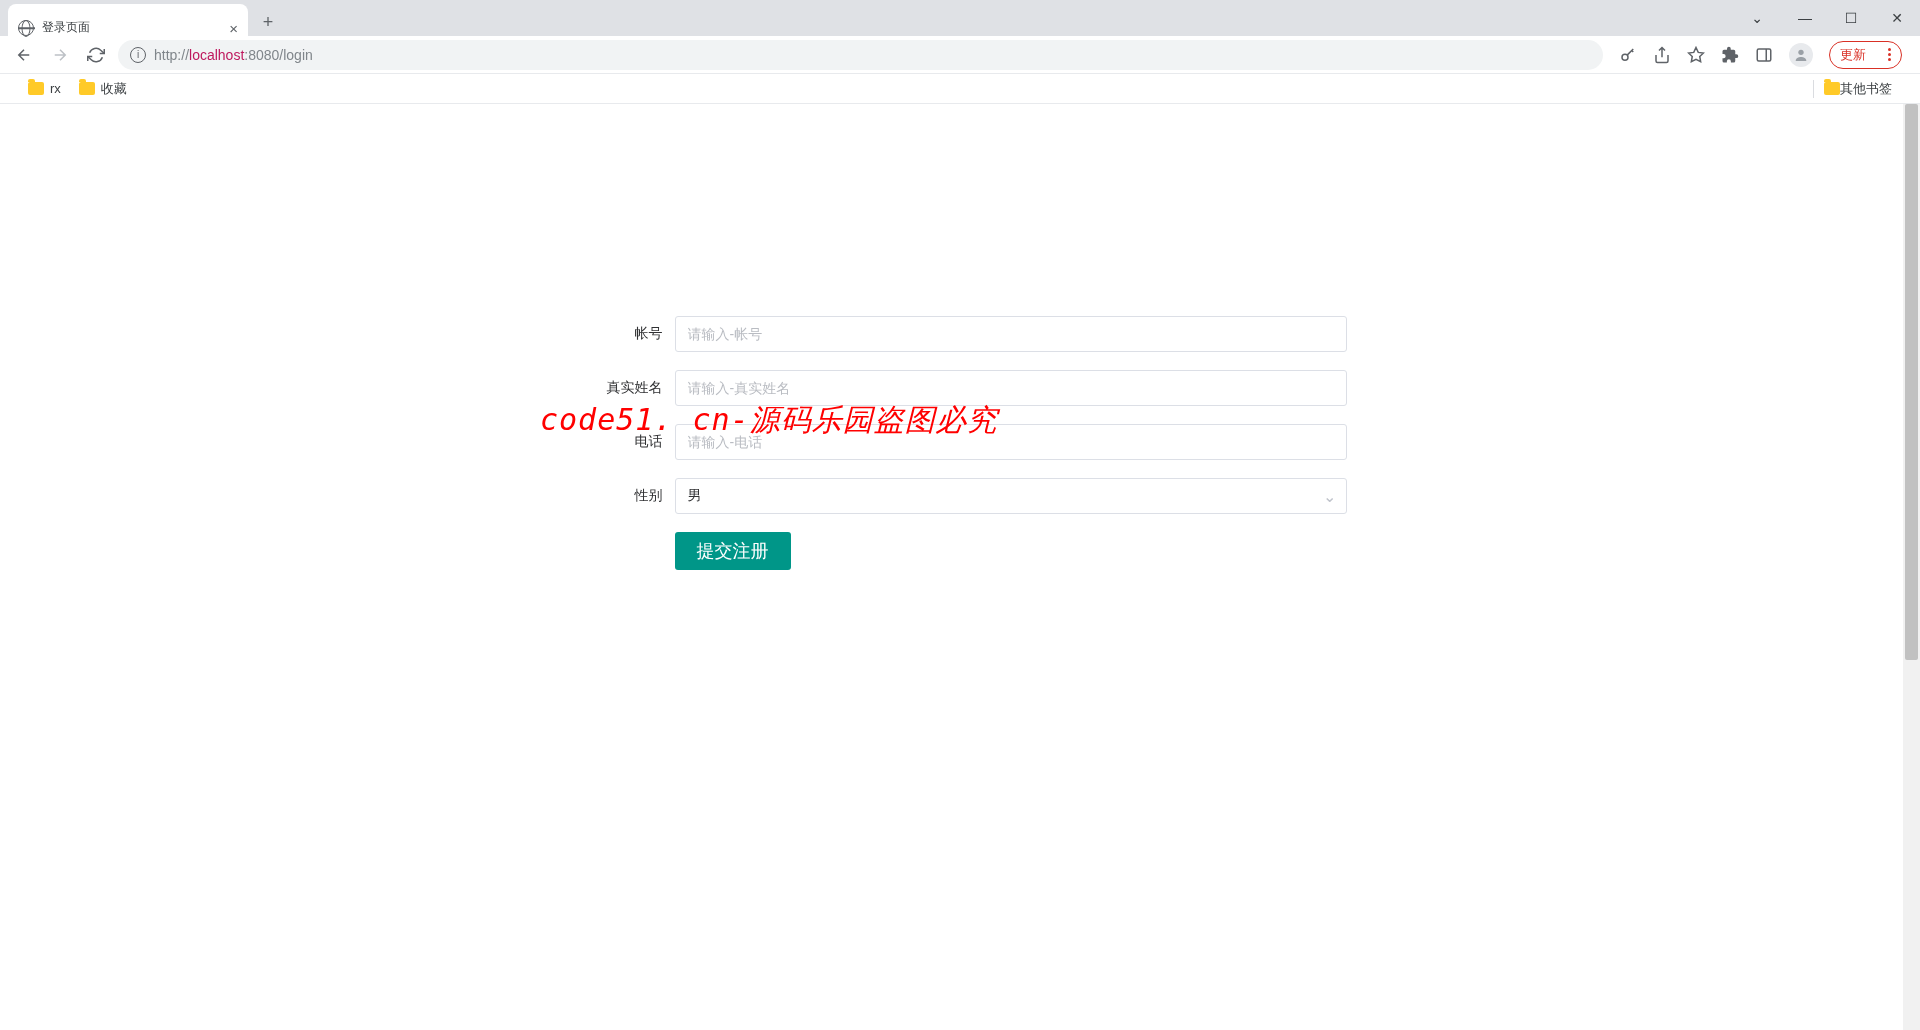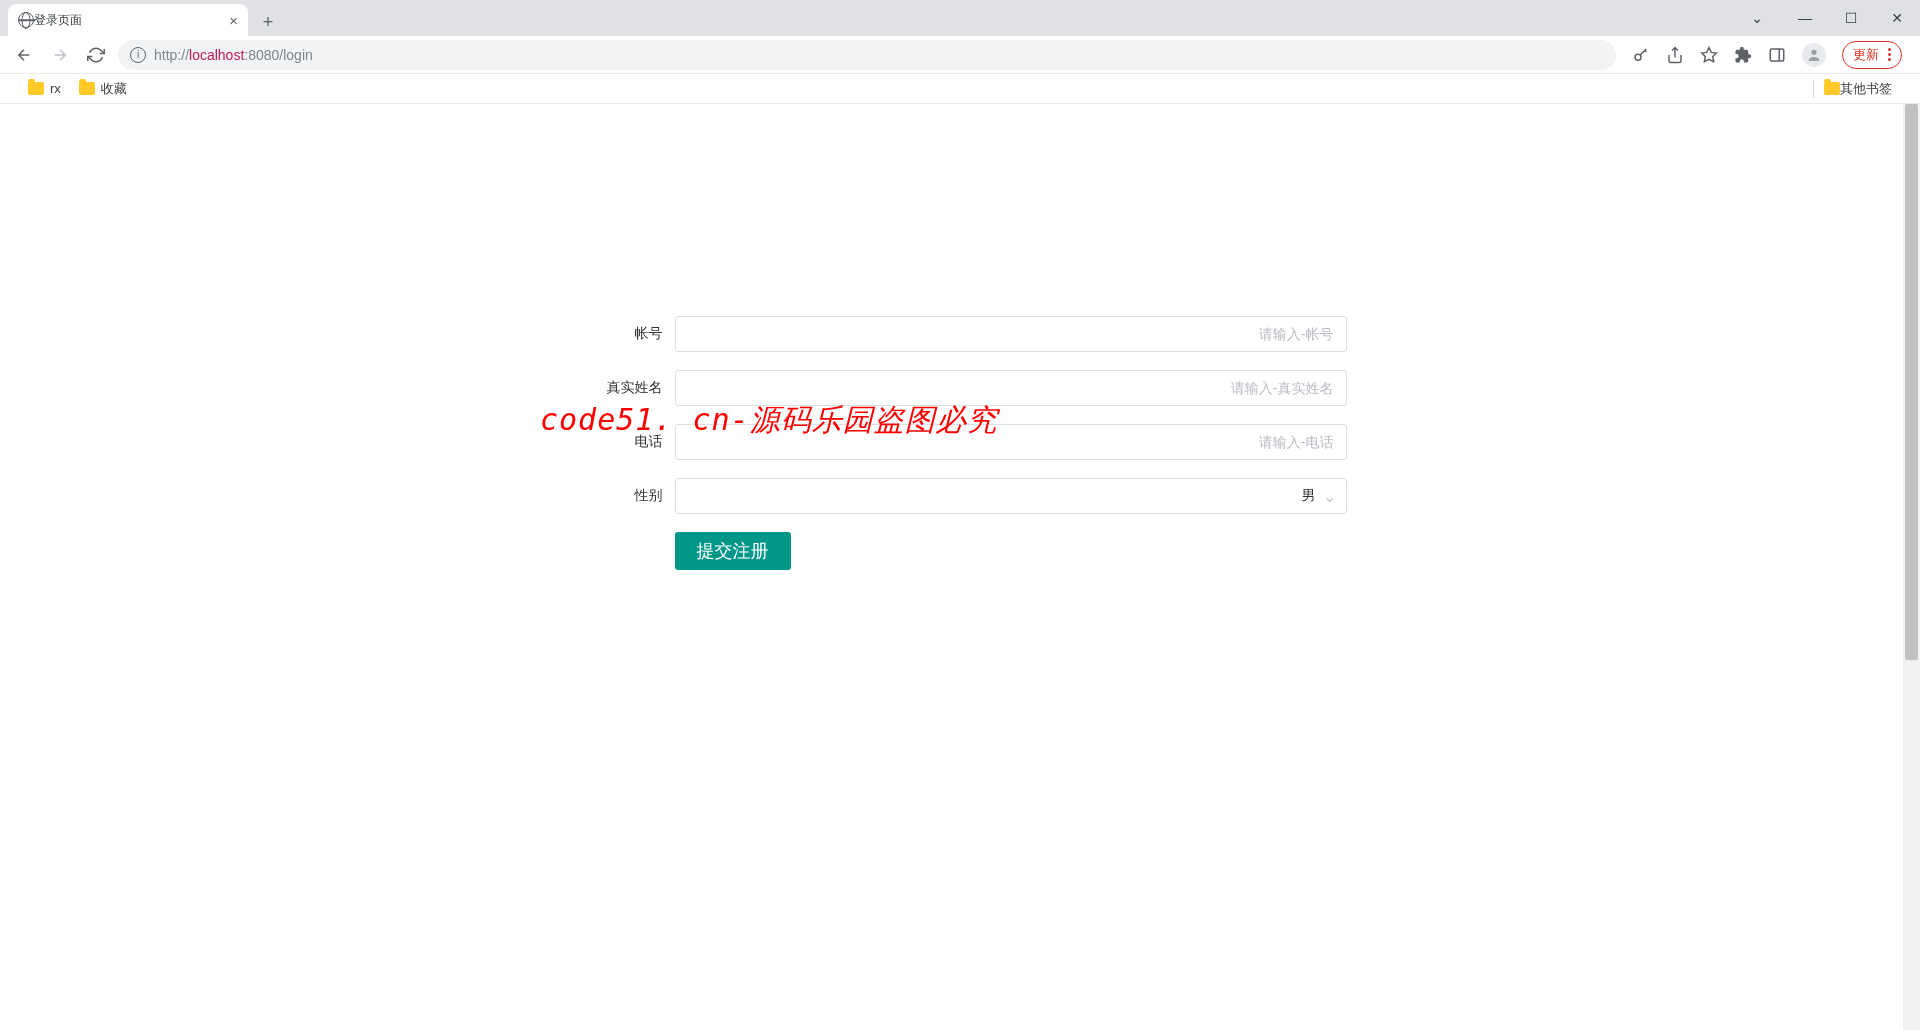--- a/index.html
+++ b/index.html
@@ -1,41 +1,41 @@
 <!DOCTYPE html>
 <html><head>
 <meta charset="utf-8">
 <style>
 * { margin:0; padding:0; box-sizing:border-box; font-family:"Microsoft YaHei","PingFang SC",Arial,sans-serif; }
 body { width:1920px; height:1030px; background:#fff; overflow:hidden; position:relative; }
 
 
 .chrome { background:#dfe1e5; }
 .tabbar { height:36px; display:flex; align-items:flex-end; padding-left:8px; }
-.tab { background:#fff; width:240px; height:32px; border-radius:8px 8px 0 0; display:flex; align-items:center; padding:0 10px; font-size:12px; color:#3c4043; gap:0; position:relative; }
+.tab { background:#fff; width:240px; height:32px; border-radius:8px 8px 0 0; display:flex; align-items:flex-end; padding:0 10px; font-size:12px; color:#3c4043; gap:8px; position:relative; }
 .tab .globe { width:16px; height:16px; border:1.5px solid #5f6368; border-radius:50%; position:relative; flex-shrink:0; }
 .tab .globe:before { content:""; position:absolute; left:50%; top:-1.5px; bottom:-1.5px; width:7px; border:1.5px solid #5f6368; border-radius:50%; transform:translateX(-50%); }
 .tab .globe:after { content:""; position:absolute; left:-1.5px; right:-1.5px; top:50%; height:1.5px; background:#5f6368; transform:translateY(-50%); }
 .tab .close { margin-left:auto; color:#5f6368; font-size:15px; line-height:1; cursor:pointer; }
 .newtab { width:28px; height:28px; display:flex; align-items:center; justify-content:center; color:#5f6368; font-size:18px; cursor:pointer; margin-left:6px; }
 .win-controls { margin-left:auto; display:flex; }
 .win-controls div { width:46px; height:36px; display:flex; align-items:center; justify-content:center; color:#3c4043; font-size:14px; cursor:pointer; }
 .caret-down { font-size:16px; color:#5f6368; margin-right:2px; }
 
 .addrbar { background:#fff; height:38px; display:flex; align-items:center; padding:0 10px; gap:8px; border-bottom:1px solid #e8eaed; }
 .nav-btn { width:28px; height:28px; display:flex; align-items:center; justify-content:center; color:#5f6368; border-radius:50%; cursor:pointer; }
 .nav-btn.disabled { color:#bdc1c6; }
 .url-field { flex:1; background:#f1f3f4; border-radius:16px; height:30px; display:flex; align-items:center; padding:0 12px; font-size:14px; color:#202124; gap:8px; }
 .url-field .info { width:16px; height:16px; border:1.5px solid #5f6368; border-radius:50%; display:flex; align-items:center; justify-content:center; font-size:10px; color:#5f6368; flex-shrink:0; }
 .url-host { color:#be185d; }
 .url-port-path { color:#80868b; }
 .addr-icons { display:flex; align-items:center; gap:16px; padding:0 8px; color:#5f6368; }
 .addr-icons .ic { width:18px; height:18px; cursor:pointer; display:flex; align-items:center; justify-content:center; }
 .avatar { width:24px; height:24px; border-radius:50%; background:#e8eaed; display:flex; align-items:center; justify-content:center; }
-.update-btn { border:1px solid #d93025; color:#d93025; border-radius:16px; height:28px; padding:0 10px; display:flex; align-items:center; gap:9px; font-size:13px; cursor:pointer; }
+.update-btn { border:1px solid #d93025; color:#d93025; border-radius:16px; height:28px; padding:0 10px; display:flex; align-items:center; gap:22px; font-size:13px; cursor:pointer; }
 .update-btn .dots { display:flex; flex-direction:column; gap:2px; }
 .update-btn .dots span { width:3px; height:3px; background:#d93025; border-radius:50%; }
 
 .bookbar { background:#fff; height:30px; display:flex; align-items:center; padding:0 28px; gap:18px; font-size:13px; color:#3c4043; border-bottom:1px solid #e8eaed; }
 .bm { display:flex; align-items:center; gap:6px; cursor:pointer; }
 .folder { width:16px; height:13px; background:#ffca28; border-radius:2px; position:relative; }
 .folder:before { content:""; position:absolute; top:-3px; left:0; width:7px; height:3px; background:#ffca28; border-radius:2px 2px 0 0; }
 .bm-right { margin-left:auto; display:flex; align-items:center; }
 .bm-right:before { content:""; width:1px; height:18px; background:#dadce0; margin-right:10px; }
 
@@ -47,21 +47,21 @@
 .form-wrap { width:790px; margin:200px auto 0; }
 .tabs { display:flex; border-bottom:1px solid #e4e7ed; }
 .tabs .t { padding:0 20px; height:40px; line-height:40px; font-size:14px; color:#303133; cursor:pointer; }
 .tabs .t:first-child { padding-left:34px; padding-right:34px; }
 .tabs .t.active { color:#009688; border-bottom:2px solid #009688; margin-bottom:-1px; }
 
 .form { padding-top:12px; }
 .row { display:flex; align-items:center; margin-bottom:18px; }
 .row label { width:118px; text-align:right; padding-right:12px; font-size:14px; color:#303133; }
 .row .control { flex:1; }
-.inp { width:100%; height:36px; border:1px solid #dcdfe6; border-radius:3px; padding:0 12px; font-size:14px; color:#303133; outline:none;text-align:right; }
+.inp { width:100%; height:36px; border:1px solid #dcdfe6; border-radius:3px; padding:0 12px; font-size:14px; color:#303133; outline:none; }
 .inp::placeholder { color:#b9bcc2; }
 .select { position:relative; }
 .select .inp { cursor:pointer; padding-right:30px; }
 .select .arrow { position:absolute; right:10px; top:50%; transform:translateY(-50%); color:#c0c4cc; pointer-events:none; }
 .submit { margin-left:118px; background:#009688; color:#fff; border:none; height:38px; padding:0 22px; font-size:18px; border-radius:3px; cursor:pointer; }
 
 .watermark { position:absolute; left:540px; top:400px; color:#ff0000; font-size:30px; font-family:"SimSun","NSimSun",monospace; letter-spacing:1px; pointer-events:none; white-space:nowrap; z-index:10;font-style:italic; }
 
 svg { display:block; }
 </style>

